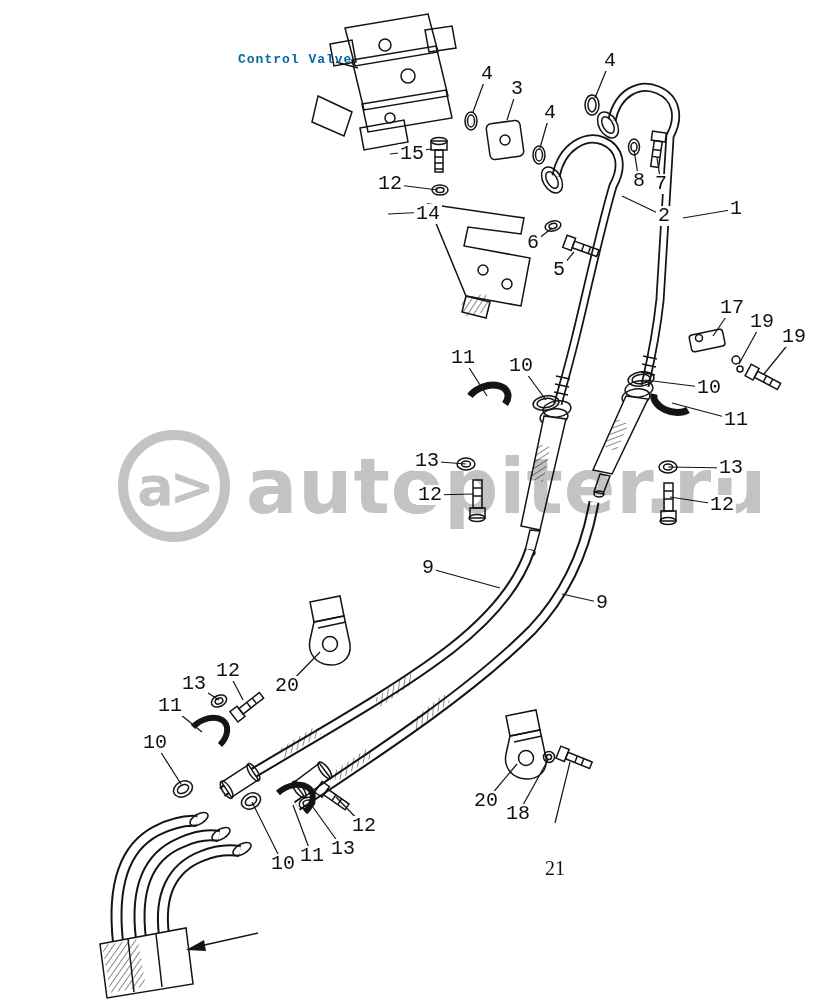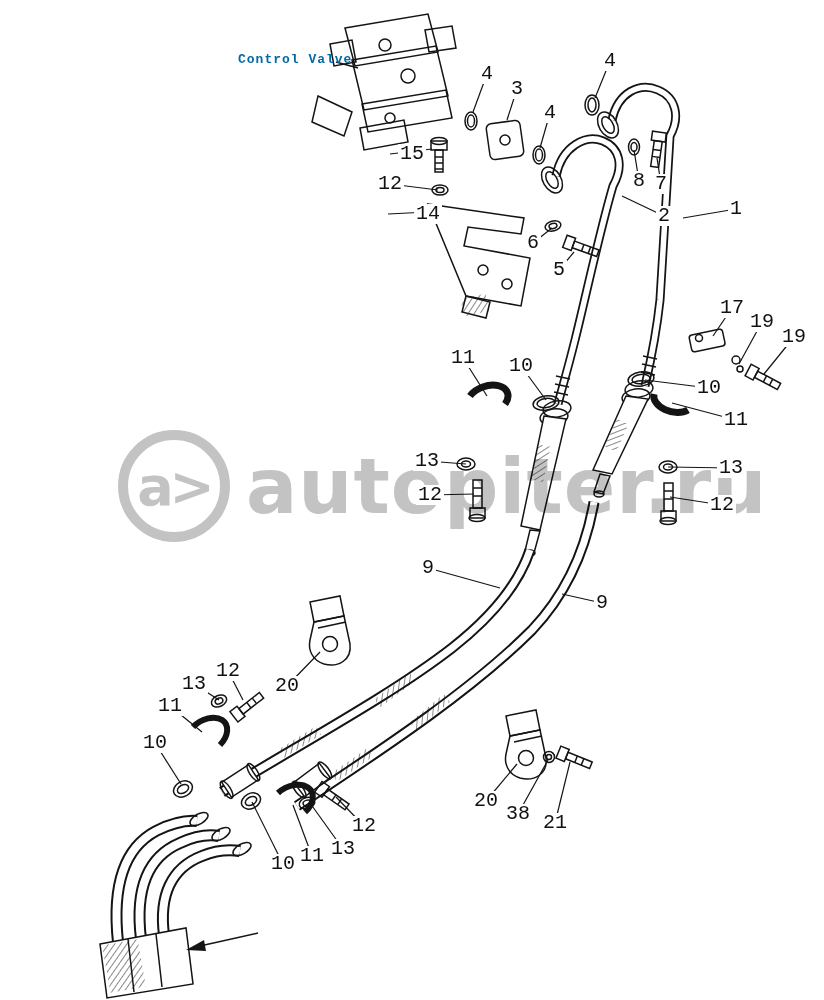--- a/index.html
+++ b/index.html
@@ -397,20 +397,20 @@
       <div class="callout" style="left: 731px; top: 468px;">13</div>
       <div class="callout" style="left: 722px; top: 505px;">12</div>
       <div class="callout" style="left: 428px; top: 568px;">9</div>
       <div class="callout" style="left: 602px; top: 603px;">9</div>
       <div class="callout" style="left: 287px; top: 686px;">20</div>
       <div class="callout" style="left: 194px; top: 684px;">13</div>
       <div class="callout" style="left: 228px; top: 671px;">12</div>
       <div class="callout" style="left: 170px; top: 706px;">11</div>
       <div class="callout" style="left: 155px; top: 743px;">10</div>
       <div class="callout" style="left: 486px; top: 801px;">20</div>
-      <div class="callout" style="left: 518px; top: 814px;">38</div>
-      <div class="callout" style="left: 555px; top: 823px;">21</div>
+      <div class="callout" style="left: 518px; top: 814px;">18</div>
+      <div class="callout" style="left: 555px; top: 868px; font-family: Liberation Serif, serif;">21</div>
       <div class="callout" style="left: 364px; top: 826px;">12</div>
       <div class="callout" style="left: 343px; top: 849px;">13</div>
       <div class="callout" style="left: 312px; top: 856px;">11</div>
       <div class="callout" style="left: 283px; top: 864px;">10</div>
     </div>
 </div>
 
 </body></html>

